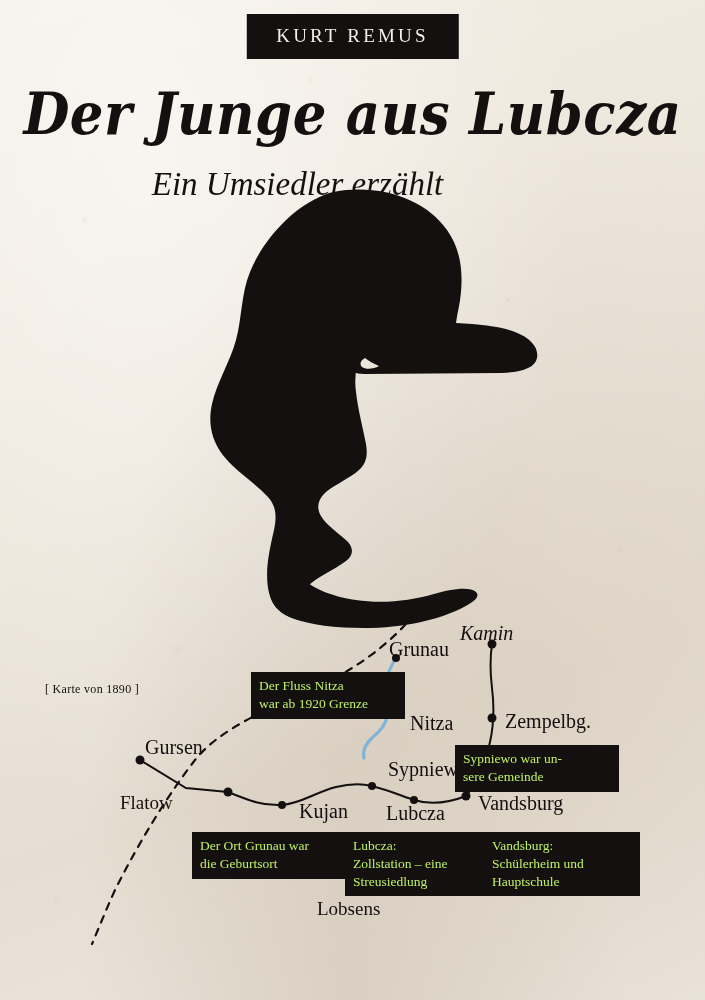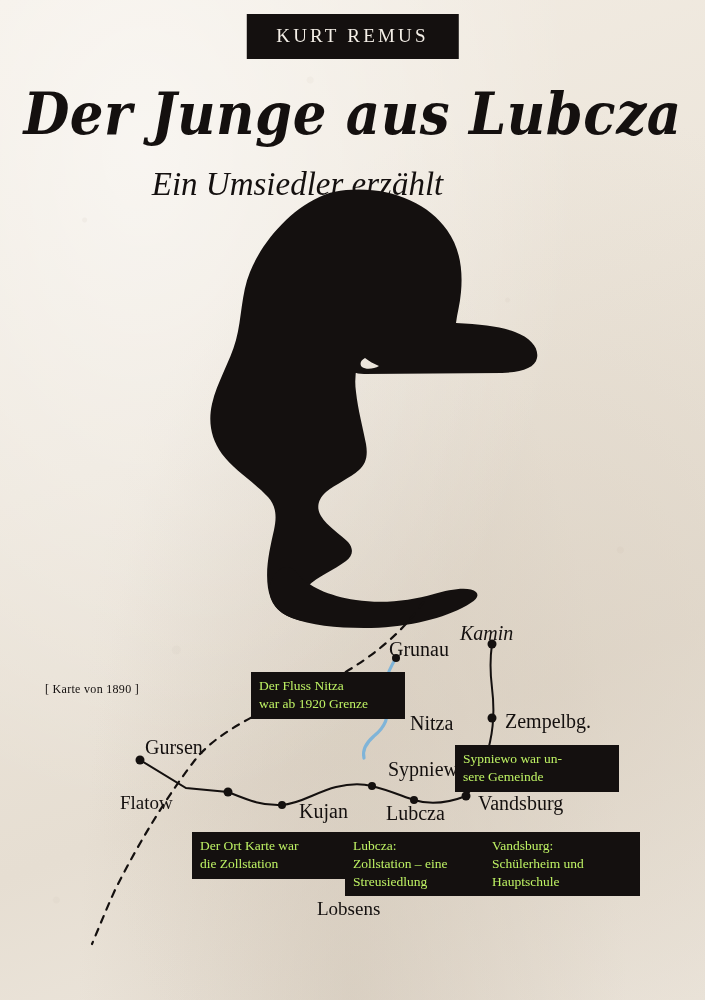--- a/index.html
+++ b/index.html
@@ -249,22 +249,22 @@
     
     <div class="note" style="left:251px; top:72px; width:138px;">
       <div>Der Fluss Nitza</div>
       <div>war ab 1920 Grenze</div>
     </div>
     <div class="note" style="left:455px; top:145px; width:148px;">
       <div>Sypniewo war un-</div>
       <div>sere Gemeinde</div>
     </div>
     <div class="note" style="left:192px; top:232px; width:140px;">
-      <div>Der Ort Karte war</div>
-      <div>die Zollstation</div>
+      <div>Der Ort Grunau war</div>
+      <div>die Geburtsort</div>
     </div>
     <div class="note" style="left:345px; top:232px; width:133px;">
       <div>Lubcza:</div>
       <div>Zollstation – eine</div>
       <div>Streusiedlung</div>
     </div>
     <div class="note" style="left:484px; top:232px; width:140px;">
       <div>Vandsburg:</div>
       <div>Schülerheim und</div>
       <div>Hauptschule</div>

